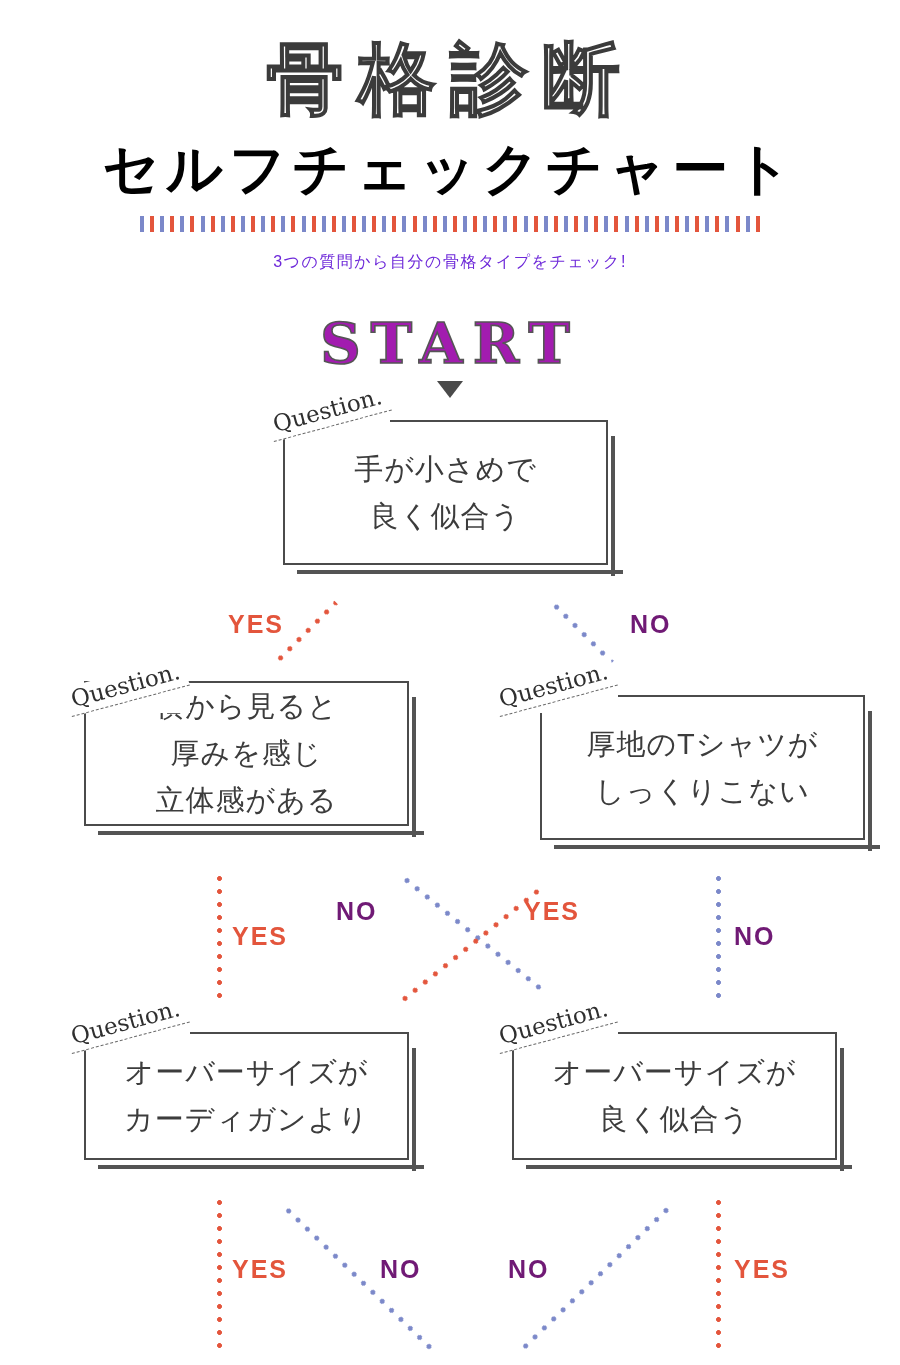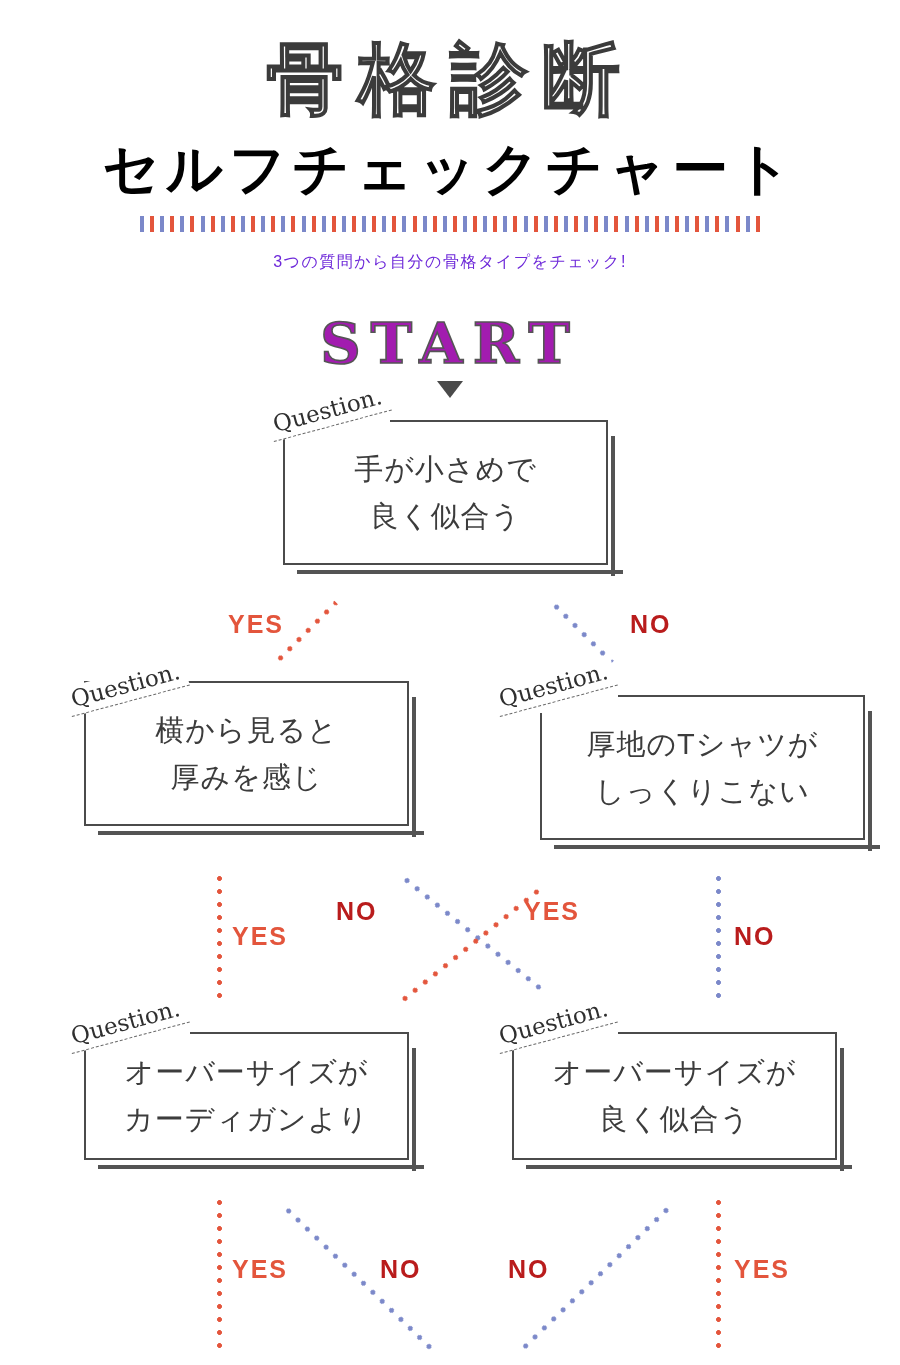--- a/index.html
+++ b/index.html
@@ -113,21 +113,21 @@
     background:#ffffff;
     z-index:4;
   }
 
   
   .ans{
     position:absolute;
     font-size:25px;font-weight:700;letter-spacing:2px;
   }
   .ans.yes{color:#e3553c;}
-  .ans.no{color:#b91c1c;}
+  .ans.no{color:#701a75;}
 
   
   .dots{position:absolute;}
   .dots.v{
     width:5px;
     background-image:radial-gradient(circle, currentColor 2.2px, transparent 2.4px);
     background-size:5px 13px;
     background-repeat:repeat-y;
   }
   .dots.diag{
@@ -236,20 +236,21 @@
   <div class="dots diag c-blue" style="left:552px;top:600px;width:85px;transform:rotate(45deg);"></div>
   <span class="ans no" style="left:630px;top:610px;">NO</span>
 
   <div class="qbox" style="left:84px;top:681px;width:325px;height:145px;">
     <div class="frame"></div>
     <div class="sh-right" style="left:328px;top:16px;height:140px;"></div>
     <div class="sh-bottom" style="left:14px;top:150px;width:326px;"></div>
     <div class="qtext">
       <span>横から見ると</span>
       <span>厚みを感じ</span>
+      <span>立体感がある</span>
     </div>
   </div>
   <div class="tag-mask" style="left:70px;top:683px;width:120px;height:30px;"></div>
   <div class="qtag" style="left:72px;top:687px;">Question.</div>
 
   <div class="qbox" style="left:540px;top:695px;width:325px;height:145px;">
     <div class="frame"></div>
     <div class="sh-right" style="left:328px;top:16px;height:140px;"></div>
     <div class="sh-bottom" style="left:14px;top:150px;width:326px;"></div>
     <div class="qtext">

